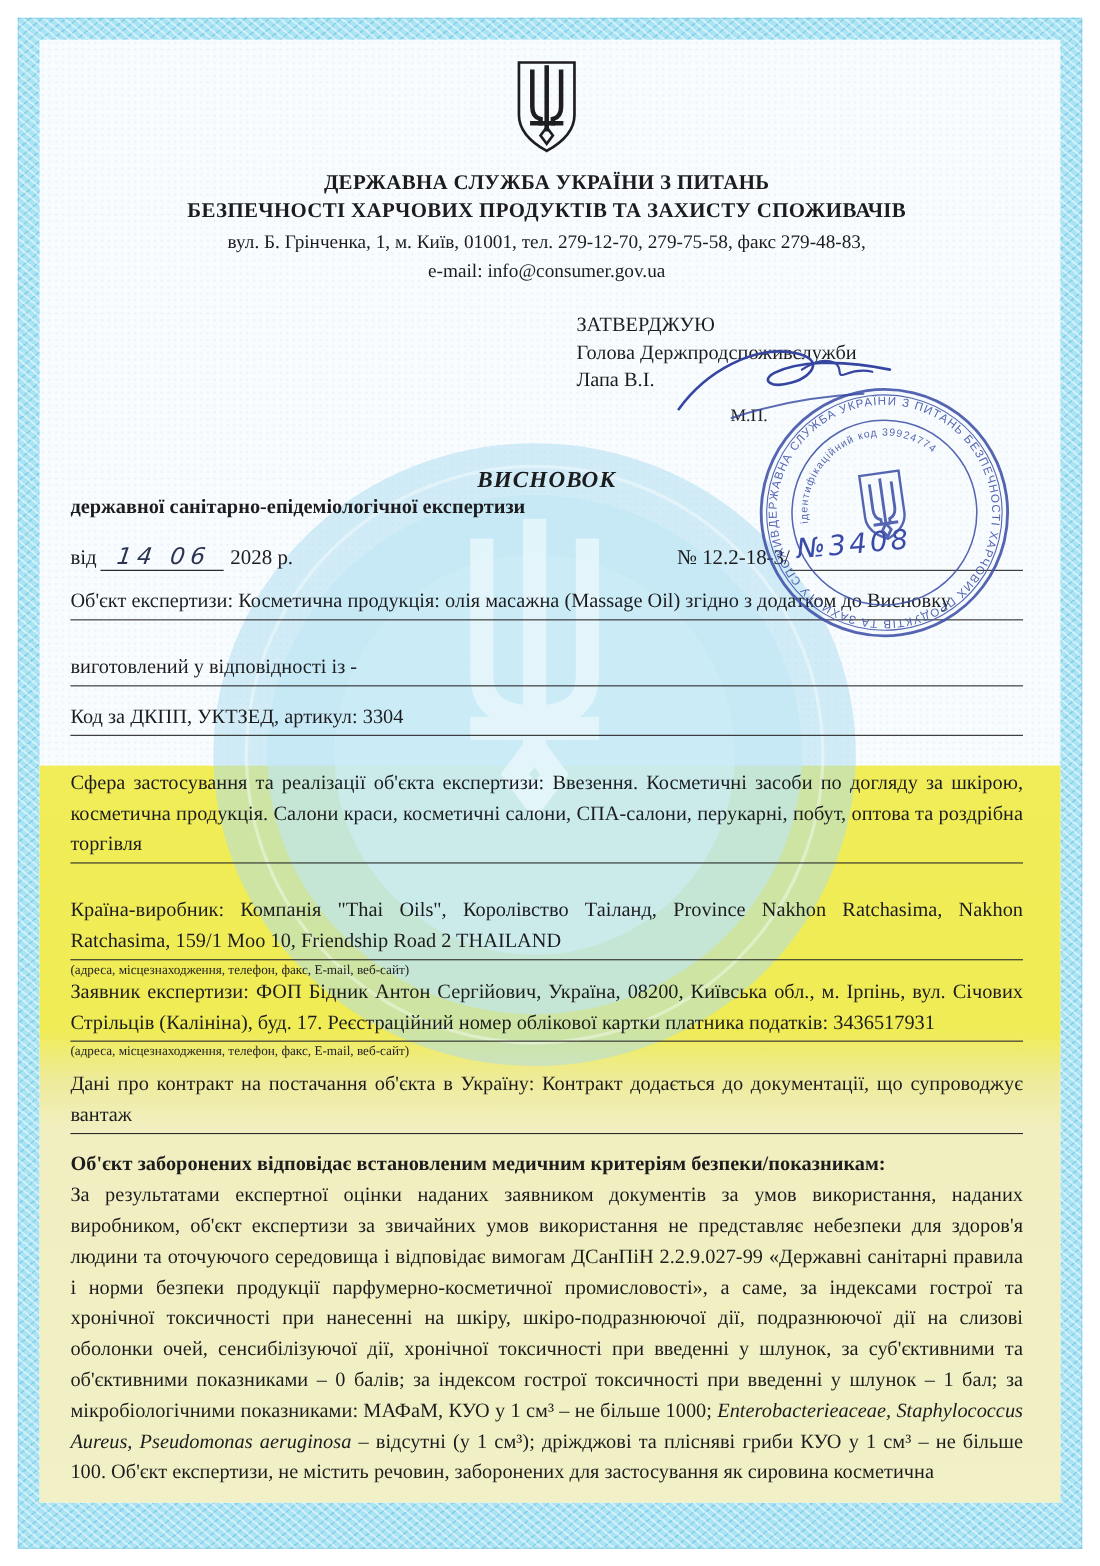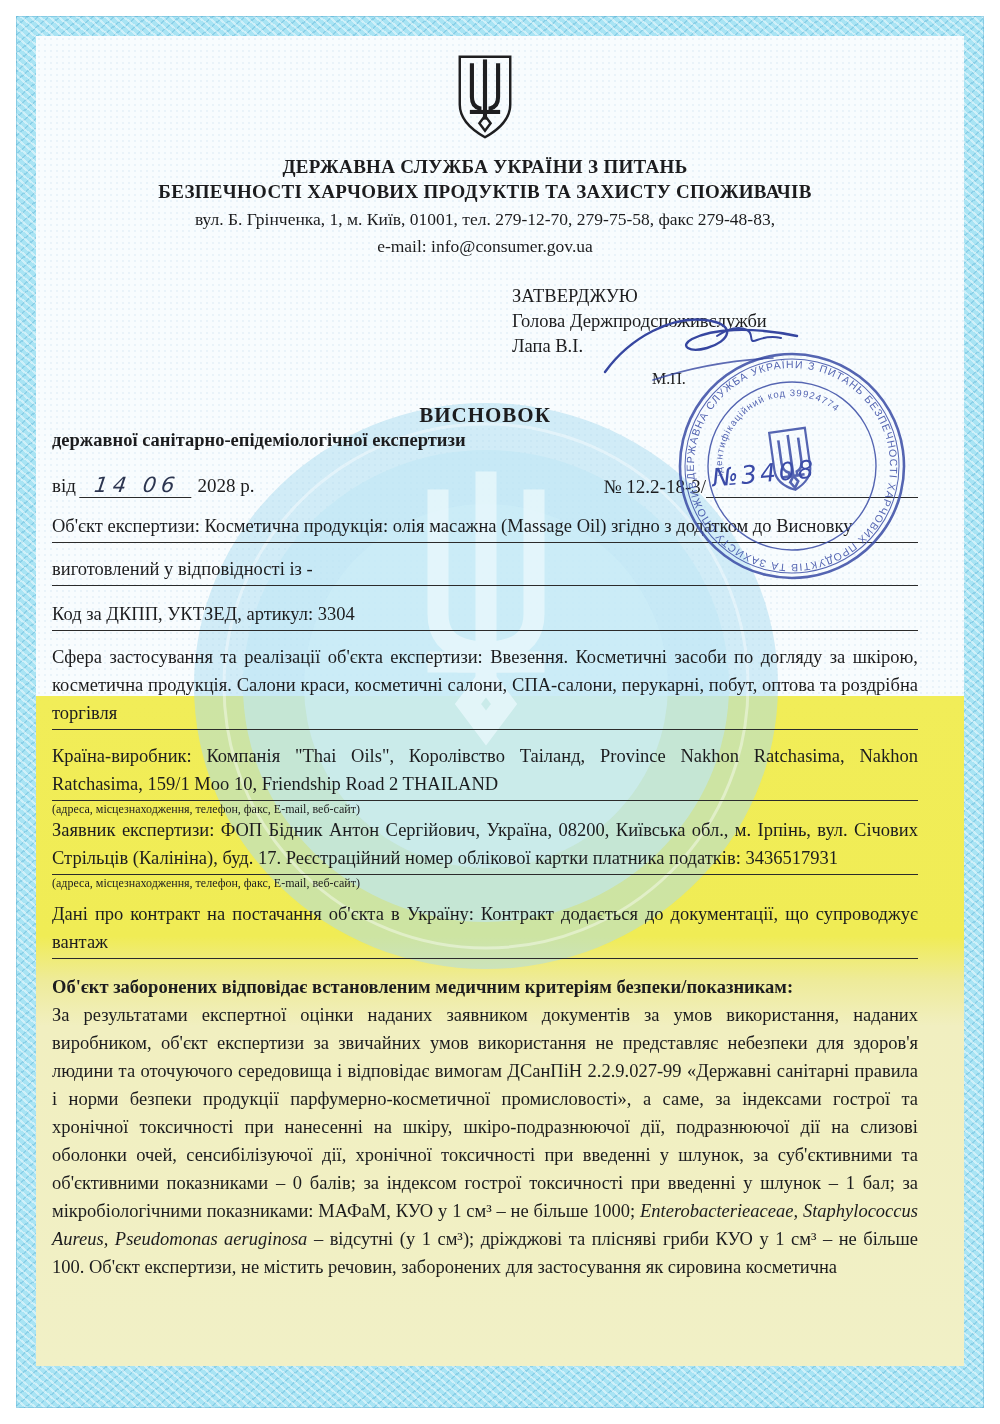--- a/index.html
+++ b/index.html
@@ -22,48 +22,48 @@
     background-color:#f8fcfe;
     background-image:radial-gradient(rgba(160,200,225,.16) 1px, transparent 1.2px);
     background-size:6px 6px;
   }
   .yellow-band{
     position:absolute;left:0;right:0;top:660px;bottom:0;z-index:1;
     background:linear-gradient(180deg,
       #f1ed58 0px, #f0ec55 240px, #eeeb9a 285px, #f1efc0 330px, #f1f0c6 100%);
   }
   .wm{position:absolute;left:150px;top:360px;width:600px;height:580px;z-index:2;pointer-events:none;}
-  .content{position:absolute;left:16px;top:0;width:866px;z-index:5;}
+  .content{position:absolute;left:28px;top:0;width:866px;z-index:5;}
 
   
   .emblem{display:block;margin:18px auto 0;width:60px;height:86px;}
   .agency{ text-align:center;font-weight:bold;font-size:19px;line-height:25px;letter-spacing:.3px;}
   .agency.first{margin-top:14px;}
   .addr{text-align:center;font-size:17.5px;line-height:24px;margin-top:3px;}
 
   
   .approve{margin:26px 0 0 460px;font-size:18.5px;line-height:25px;}
 
   
-  .title-main{margin-top:44px;text-align:center;font-weight:bold;font-size:21px;letter-spacing:1px;}
+  .title-main{margin-top:65px;text-align:center;font-weight:bold;font-size:21px;letter-spacing:1px;font-style:italic;}
   .title-sub{text-align:left;font-weight:bold;font-size:18.5px;margin-top:2px;}
 
   
   .meta-row{display:flex;justify-content:space-between;margin-top:22px;font-size:19px;align-items:flex-end;}
   .hand{font-family:"DejaVu Sans", sans-serif;font-style:italic;color:#2c3550;}
   .hand-date{display:inline-block;width:112px;border-bottom:1.6px solid #2b2b2b;text-align:center;
     font-size:21px;letter-spacing:5px;transform:skewX(-8deg);}
   .numline{display:inline-block;width:212px;border-bottom:1.6px solid #2b2b2b;position:relative;height:24px;vertical-align:bottom;}
   .hand-number{position:absolute;left:6px;top:-14px;font-size:25px;color:#3a4aa8;letter-spacing:3px;
     transform:rotate(-5deg);white-space:nowrap;}
 
   
   .field{font-size:18.5px;line-height:28px;text-align:justify;border-bottom:1.6px solid #2b2b2b;
     padding-bottom:2px;}
-  .mt14{margin-top:14px}.mt16{margin-top:12px}.mt10{margin-top:10px}.mt12{}
+  .mt14{margin-top:14px}.mt16{margin-top:29px}.mt10{margin-top:10px}.mt12{}
   .caption{text-align:left;font-size:12px;line-height:14px;margin-top:1px;color:#222;}
 
   
   .concl-head{margin-top:14px;font-weight:bold;font-size:18.5px;line-height:28px;}
   .concl{font-size:18.5px;line-height:28px;text-align:justify;}
   .it{font-style:italic;}
 
   
   .stamp{position:absolute;left:620px;top:310px;width:240px;height:240px;z-index:6;opacity:.88;
     transform:rotate(-8deg);}

